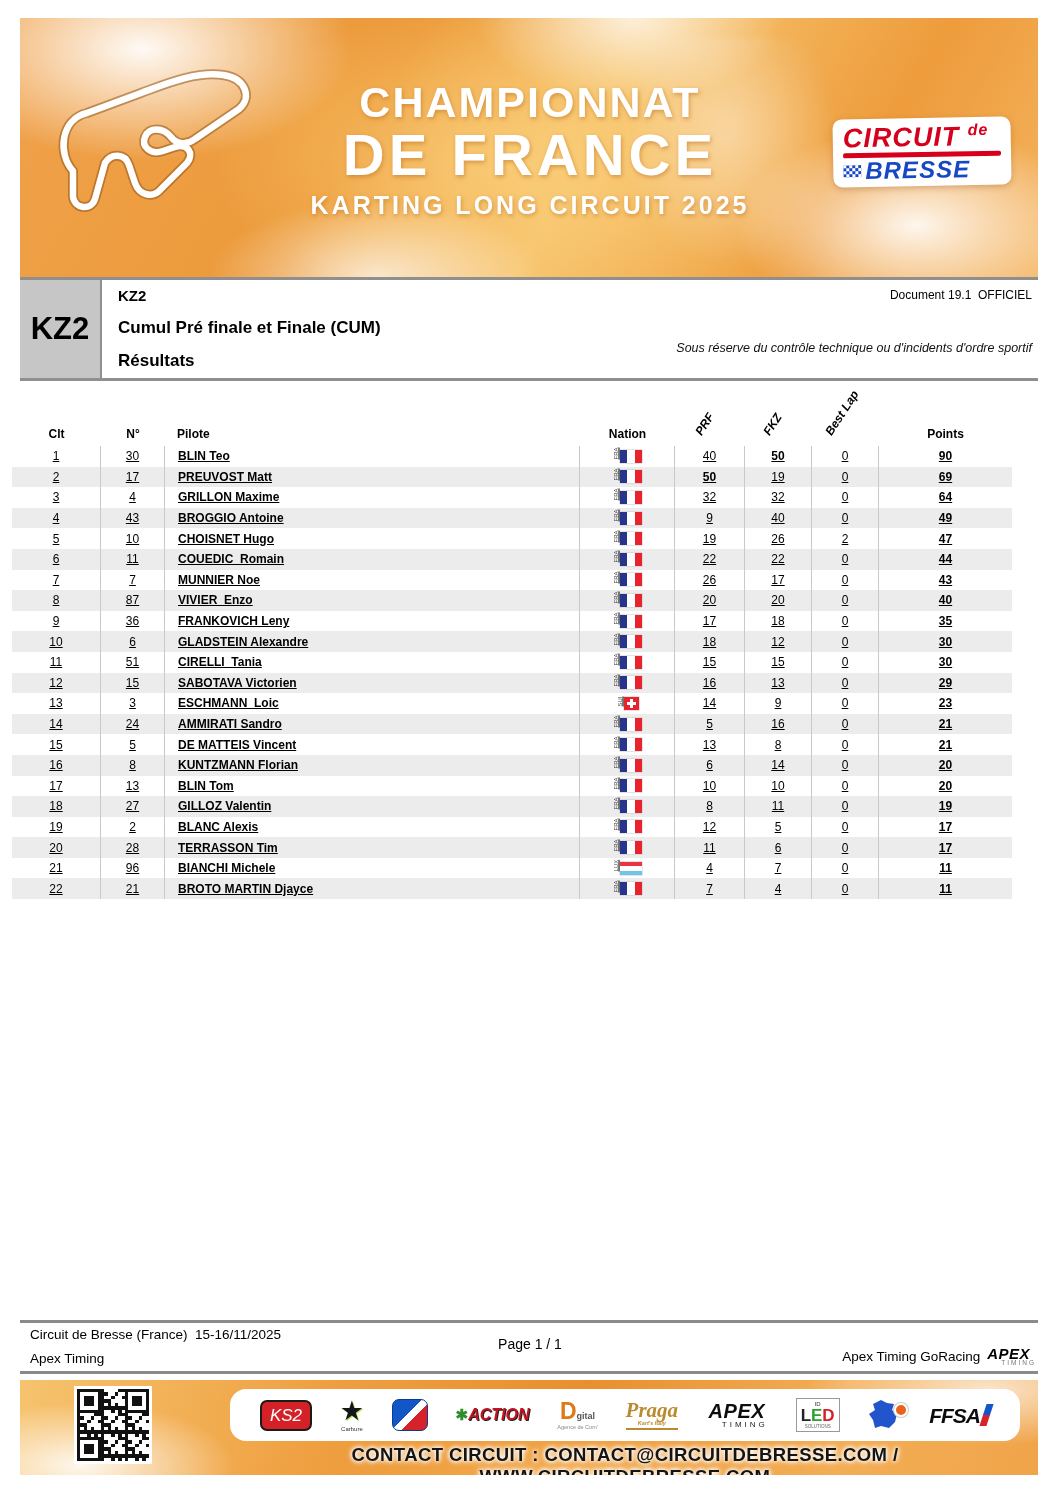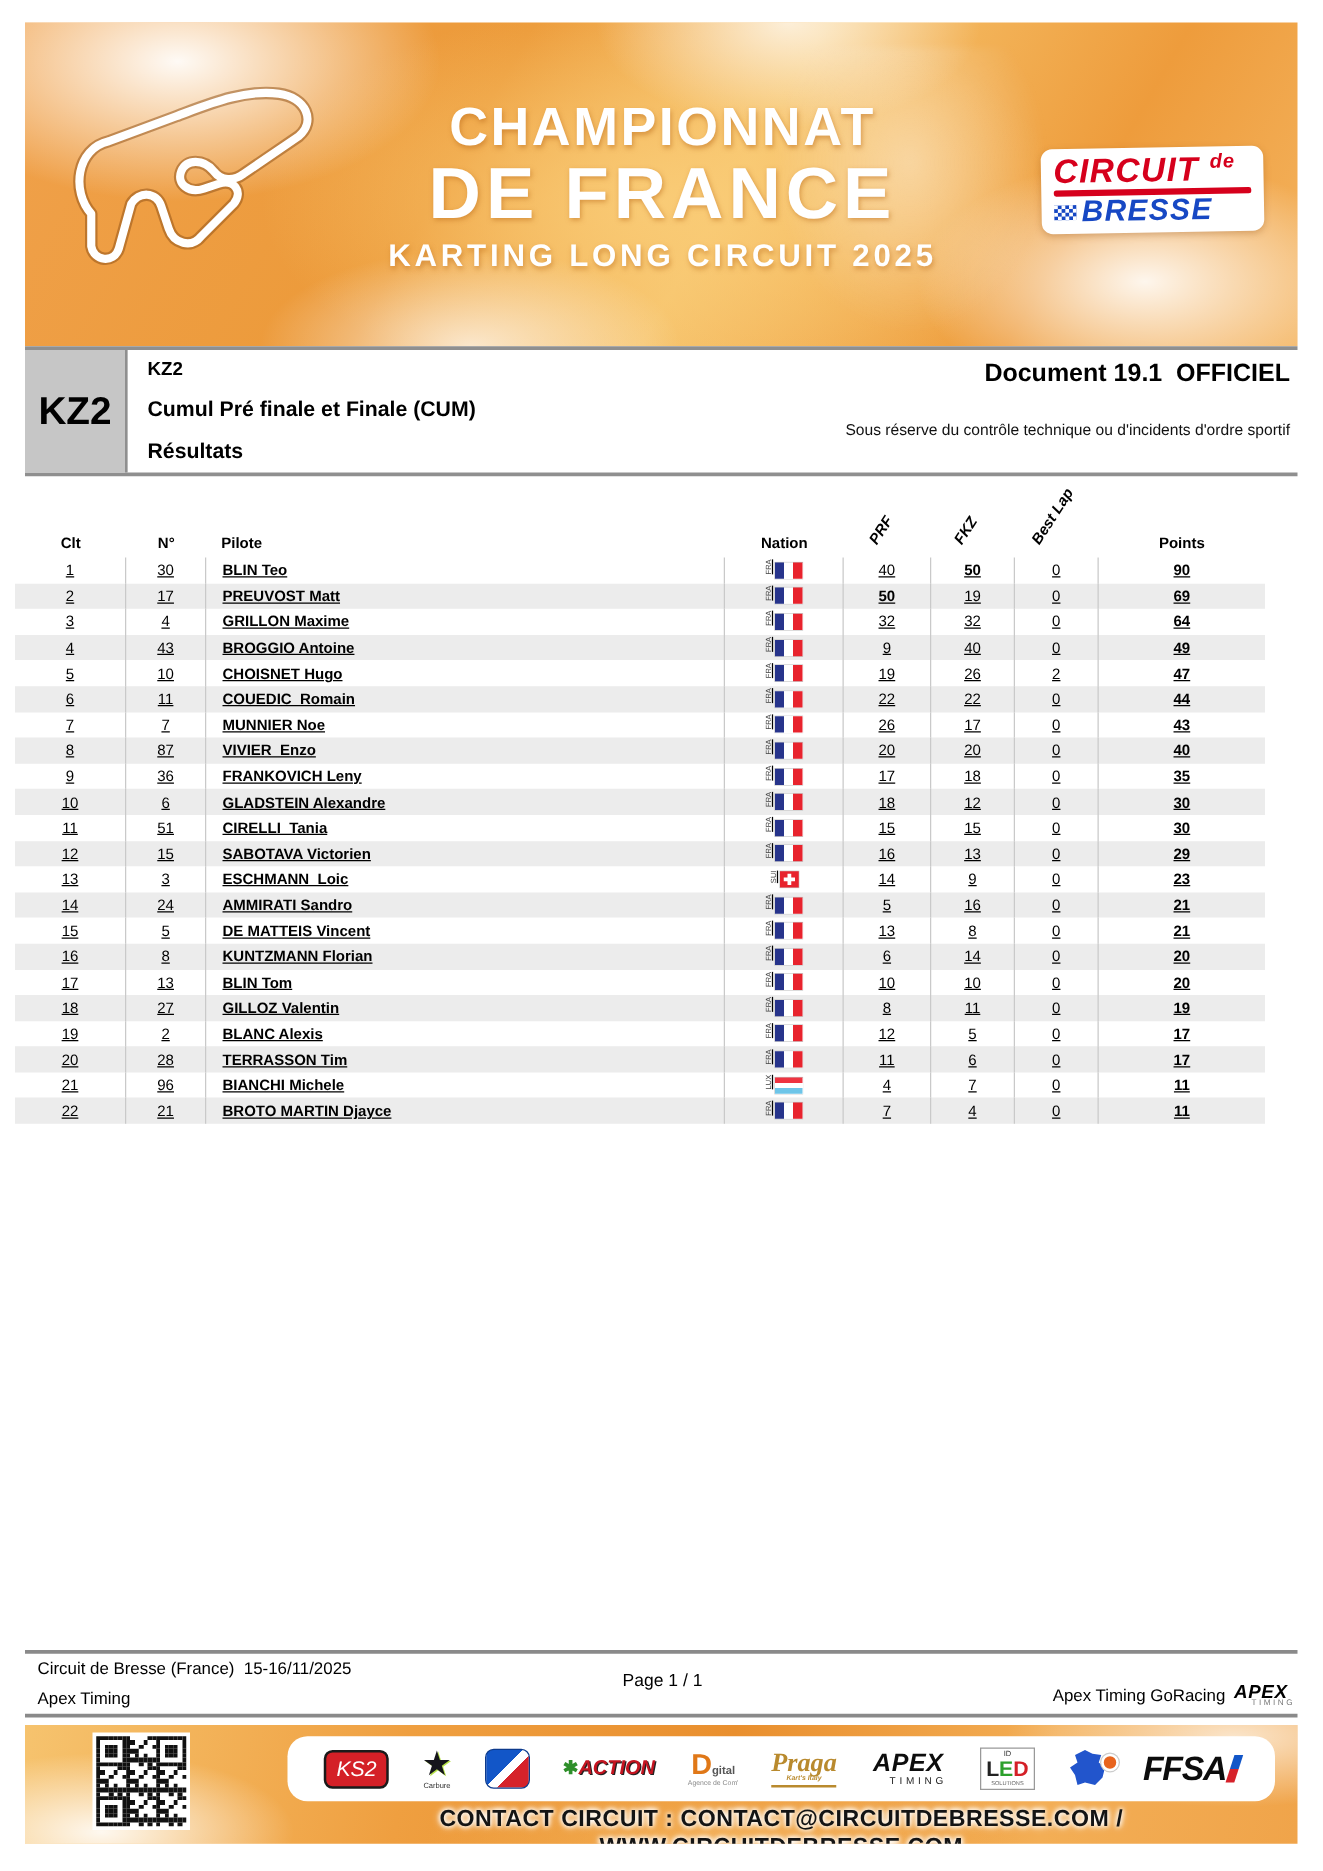--- a/index.html
+++ b/index.html
@@ -41,22 +41,22 @@
   .band-header { position:absolute; left:20px; top:277px; width:1018px; height:104px; background:#fff;
     border-top:3px solid #8f8f8f; border-bottom:3px solid #8f8f8f; }
   .kz2-box { position:absolute; left:0; top:0; bottom:0; width:82px; background:#c6c6c6;
     border-right:2px solid #8f8f8f; display:flex; align-items:center; justify-content:center;
     font-size:31px; font-weight:bold; }
   .hdr-mid { position:absolute; left:98px; top:7px; bottom:7px; display:flex; flex-direction:column; justify-content:space-between; }
   .hdr-cat { font-size:15px; font-weight:bold; }
   .hdr-session { font-size:17px; font-weight:bold; }
   .hdr-sub { font-size:17px; font-weight:bold; }
   .hdr-right { position:absolute; right:6px; top:8px; text-align:right; }
-  .hdr-doc { font-size:20px; font-weight:bold; white-space:pre; }
-  .hdr-disclaimer { font-size:12.5px; margin-top:26px; color:#111; }
+  .hdr-doc { font-size:12px; font-weight:normal; white-space:pre; }
+  .hdr-disclaimer { font-size:12.5px; margin-top:39px; color:#111;font-style:italic; }
 
   
   .results { position:absolute; left:12px; top:398px; width:1000px;text-decoration:underline; }
   .thead { position:relative; height:48px; font-weight:bold; font-size:12px; }
   .th { position:absolute; bottom:5px; text-align:center; }
   .th-clt { left:0; width:89px; }
   .th-num { left:89px; width:64px; }
   .th-pilote { left:165px; text-align:left; }
   .th-nation { left:568px; width:95px; }
   .th-points { left:867px; width:133px; }
@@ -122,21 +122,21 @@
   .lg-apex .a2 { font-size:8px; letter-spacing:3px; color:#222; padding-left:16px; }
   .lg-led { border:1.5px solid #999; padding:2px 4px; background:#fff; }
   .lg-led .id { font-size:6px; color:#333; text-align:center; }
   .lg-led .led { font-size:17px; font-weight:bold; }
   .lg-led .led b:nth-child(1){color:#222;} .lg-led .led b:nth-child(2){color:#2ca02c;} .lg-led .led b:nth-child(3){color:#d42027;}
   .lg-led .cap { font-size:4.5px; color:#666; margin-top:1px; }
   .lg-france { position:relative; }
   .lg-france .dot { position:absolute; right:-7px; top:5px; width:14px; height:14px; border-radius:50%;
     background:#e8641e; border:2px solid #fff; box-shadow:0 0 0 1px #ccc; }
   .lg-ffsa { flex-direction:row; align-items:center; }
-  .lg-ffsa .txt { font-weight:bold; font-style:italic; font-size:27px; letter-spacing:-1px; color:#0c0c0c; }
+  .lg-ffsa .txt { font-weight:bold; font-style:italic; font-size:21px; letter-spacing:-1px; color:#0c0c0c; }
   .lg-ffsa .slash { width:7px; height:22px; background:linear-gradient(180deg,#1256c8 50%,#d6222a 50%);
     transform:skewX(-18deg); margin-left:3px; }
 </style>
 </head>
 <body>
 
 <div class="page">
 
   <div class="banner-top">
     <div class="ghost-driver"></div>

